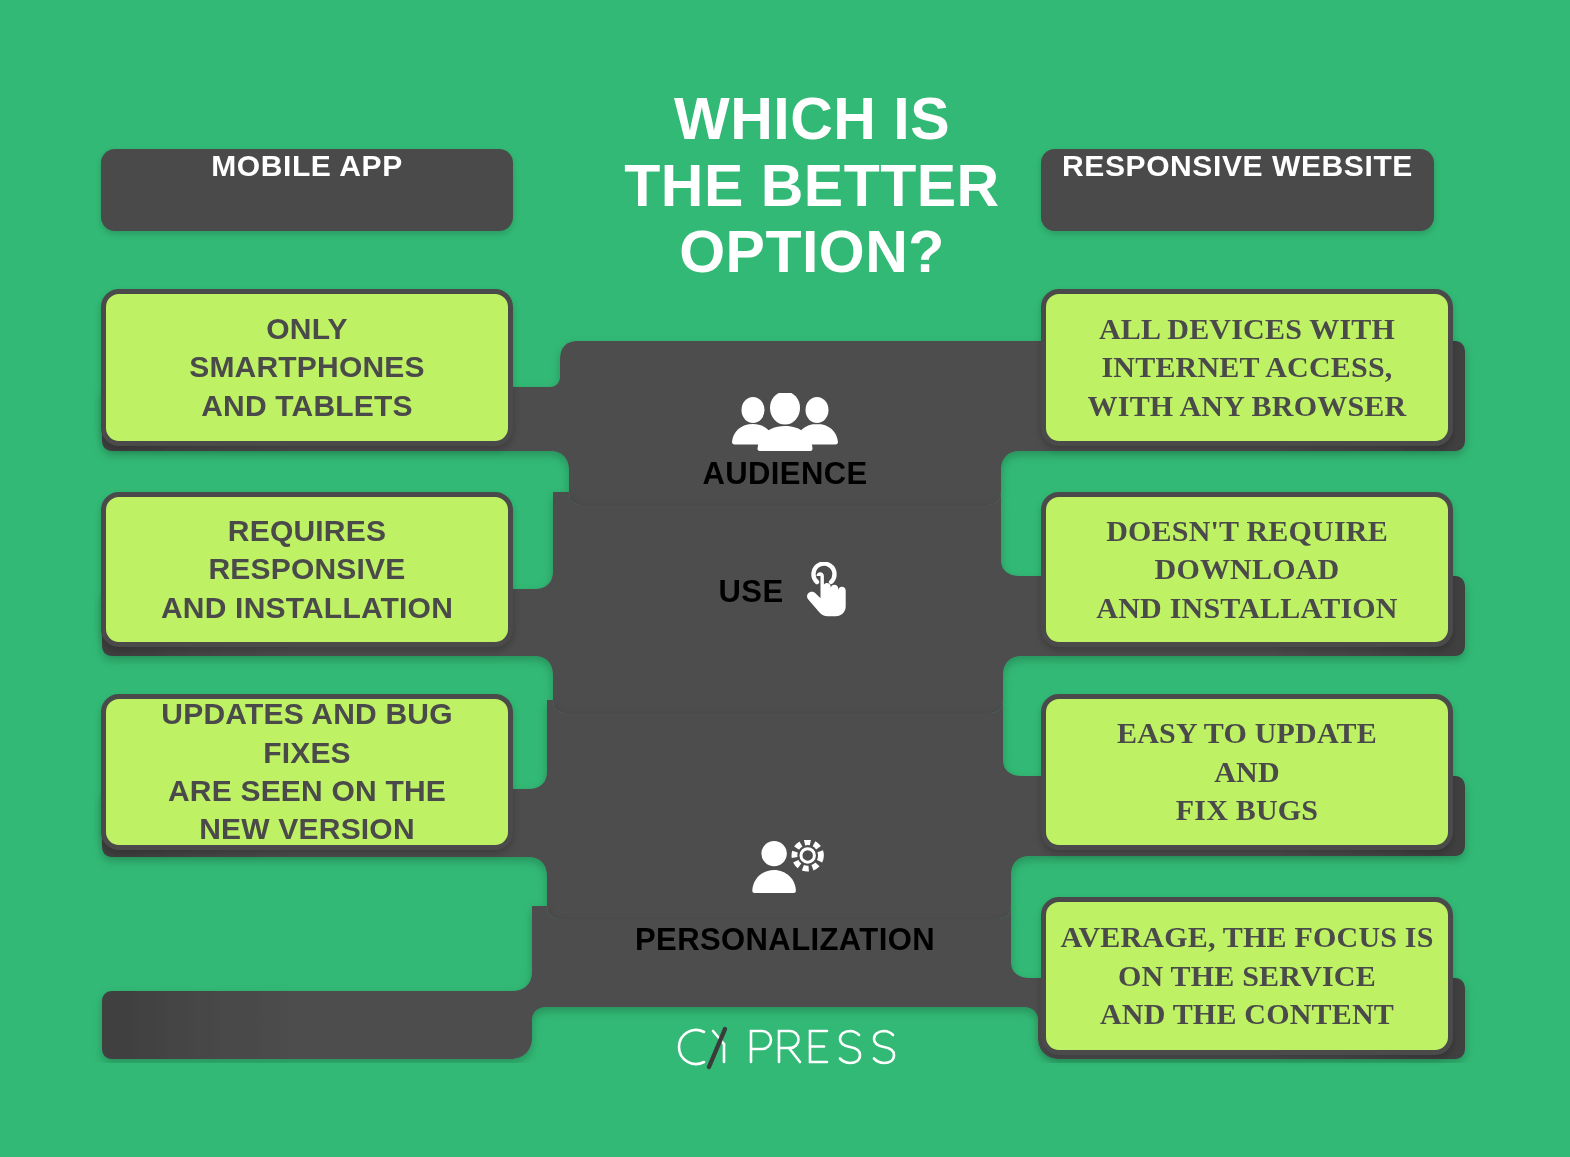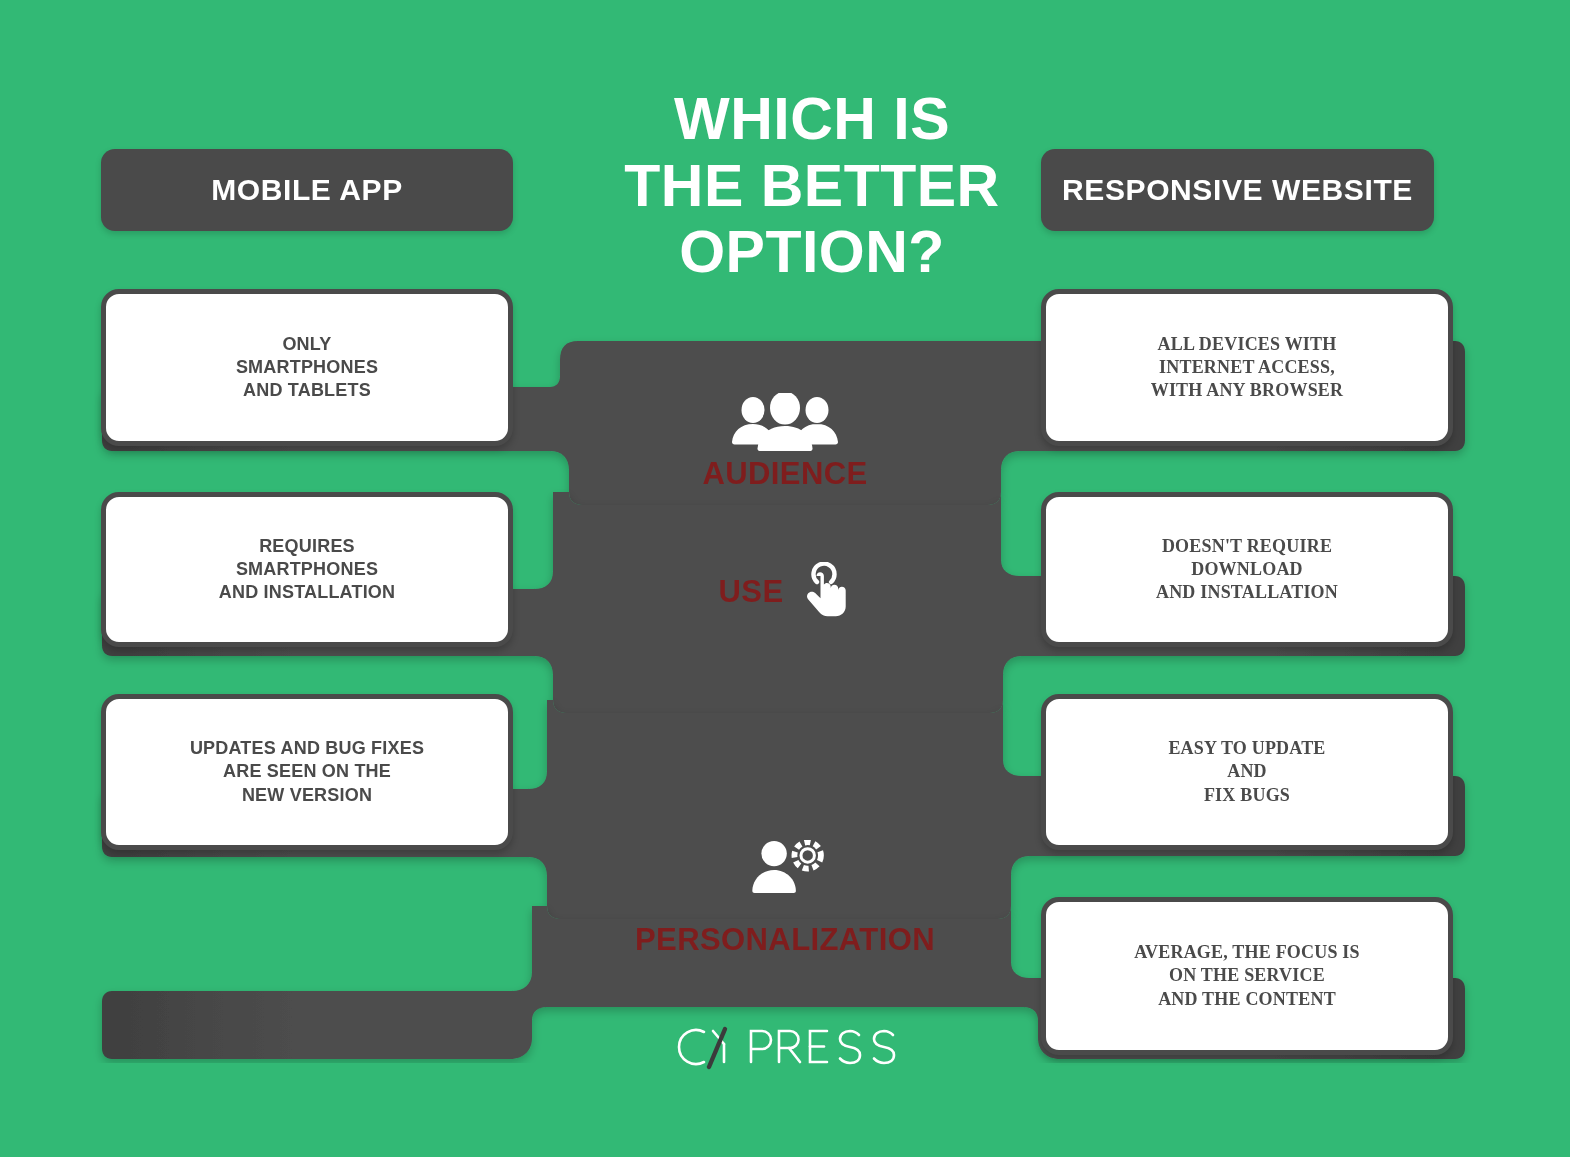--- a/index.html
+++ b/index.html
@@ -19,21 +19,21 @@
     position: absolute; left: 0; top: 0;
     width: 1570px; height: 1157px;
     pointer-events: none;
   }
   
   .col-header {
     position: absolute;
     height: 82px;
     background: #4a4a4a;
     border-radius: 14px;
-    display: flex; align-items: center; justify-content: center;
+    display: flex; justify-content: center;
     color: #ffffff;
     font-size: 30px; font-weight: bold;
     letter-spacing: 0.6px;
     box-shadow: 0 3px 6px rgba(0,0,0,0.16);
     z-index: 4;
   }
   #hdr-left  { left: 101px;  top: 149px; width: 412px; }
   #hdr-right { left: 1041px; top: 149px; width: 393px; }
 
   
@@ -44,27 +44,27 @@
     color: #ffffff;
     font-size: 59px; font-weight: bold;
     line-height: 1.13;
     letter-spacing: 0.5px;
     z-index: 5;
   }
 
   
   .card {
     position: absolute;
-    background: #ffffff;
+    background: #bef264;
     border: 5px solid #4a4a4a;
     border-radius: 18px;
     display: flex; align-items: center; justify-content: center;
     text-align: center;
     color: #4a4a4a;
-    font-size: 18px;
+    font-size: 30px;
     font-weight: bold;
     line-height: 1.28;
     letter-spacing: 0.2px;
     padding: 6px 14px;
     box-shadow: 0 4px 7px rgba(0,0,0,0.20);
     z-index: 4;
   }
   .card .txt { white-space: pre-line; }
   .card.left  { left: 101px;  width: 412px; }
   .card.right { left: 1041px; width: 412px; font-family: Liberation Serif, serif; }
@@ -73,21 +73,21 @@
   .row2 { top: 492px; height: 155px; }
   .row3 { top: 694px; height: 156px; }
   .row4 { top: 897px; height: 158px; }
 
   
   .feature {
     position: absolute;
     left: 520px; width: 530px;
     display: flex; flex-direction: column;
     align-items: center; justify-content: center;
-    color: #7f1d1d;
+    color: #000000;
     z-index: 5;
   }
   .feature .flabel {
     font-size: 31px; font-weight: bold;
     letter-spacing: 0.4px; text-align: center;
     line-height: 1.12;
     white-space: pre-line;
   }
   #feat-audience       { top: 386px;  height: 112px; }
   #feat-use            { top: 556px;  height: 72px;  }
@@ -242,21 +242,21 @@
     <span>RESPONSIVE WEBSITE</span>
   </div>
 
   <div class="card left row1">
     <span class="txt">ONLY
 SMARTPHONES
 AND TABLETS</span>
   </div>
   <div class="card left row2">
     <span class="txt">REQUIRES
-SMARTPHONES
+RESPONSIVE
 AND INSTALLATION</span>
   </div>
   <div class="card left row3">
     <span class="txt">UPDATES AND BUG FIXES
 ARE SEEN ON THE
 NEW VERSION</span>
   </div>
 
   <div class="card right row1">
     <span class="txt">ALL DEVICES WITH

